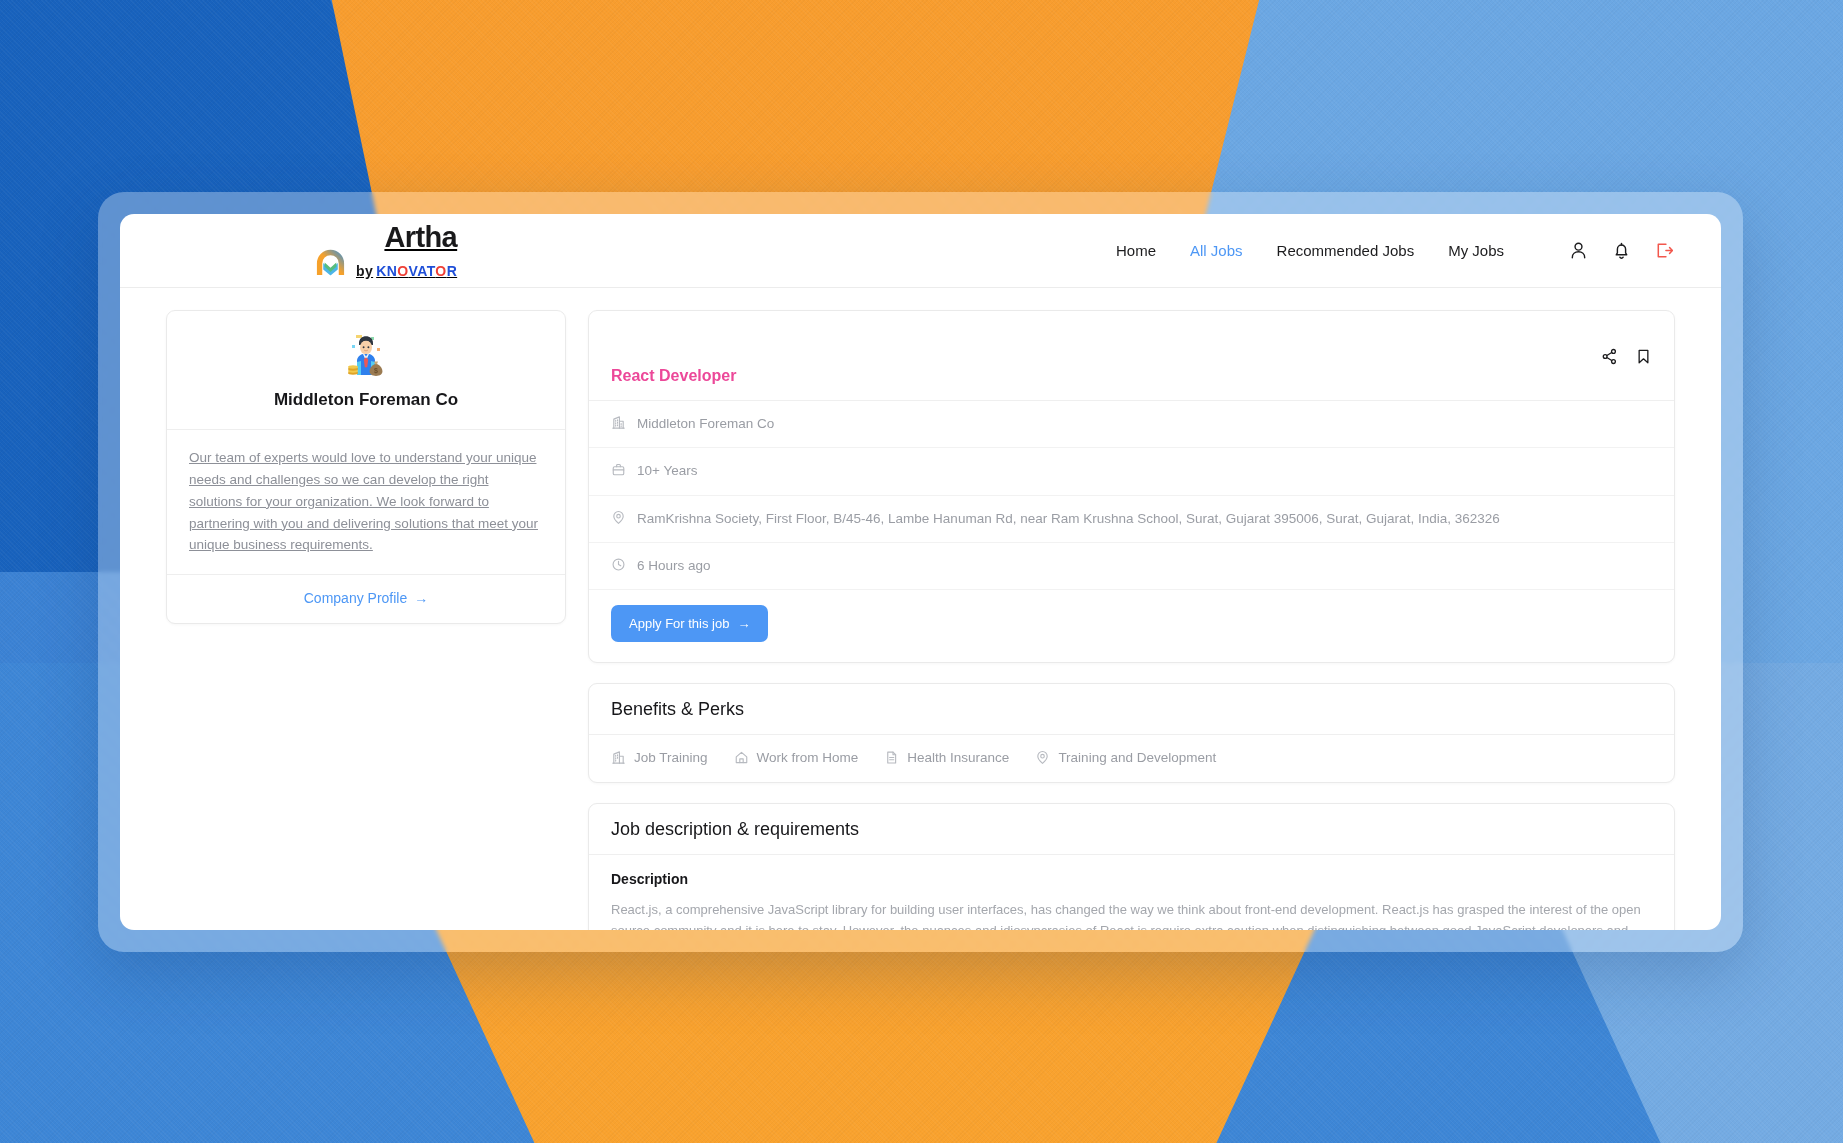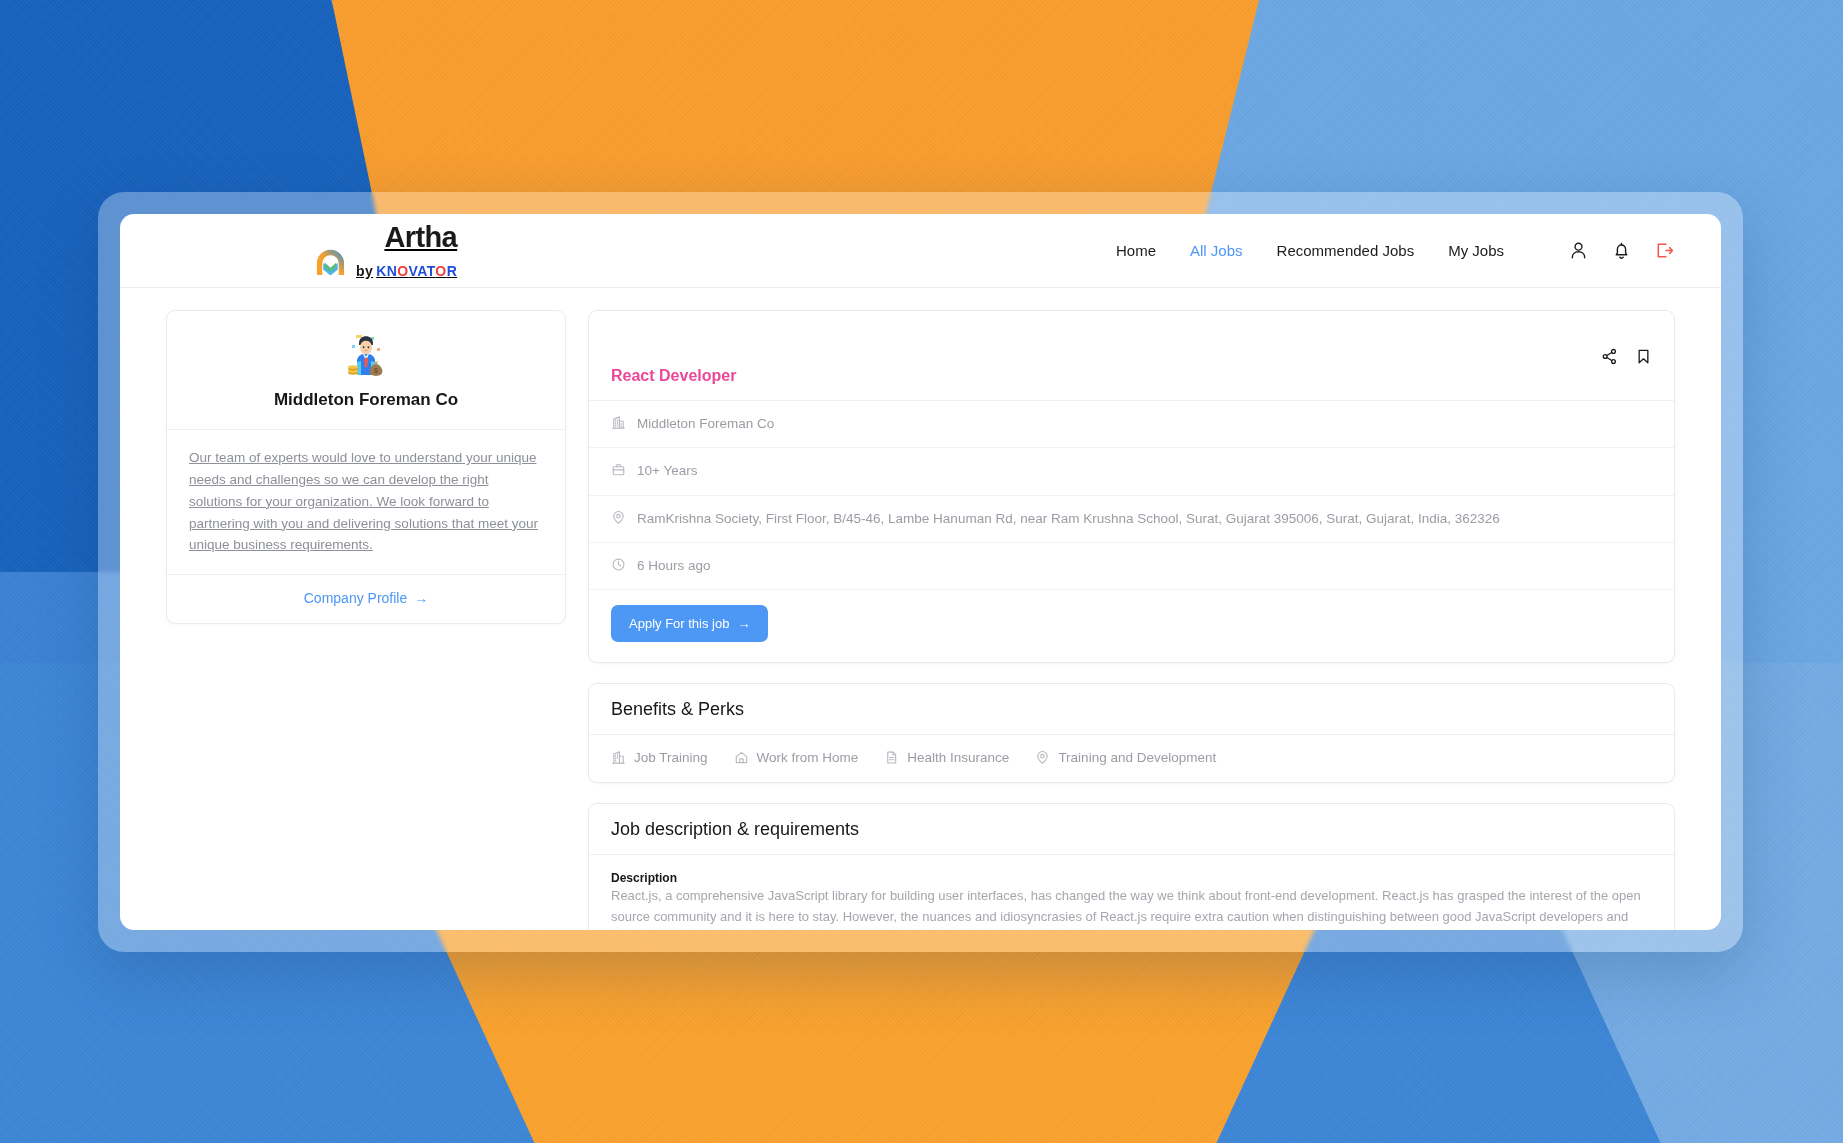--- a/index.html
+++ b/index.html
@@ -185,21 +185,21 @@
     flex-wrap: wrap;
   }
   .benefit {
     display: flex; align-items: center; gap: 8px;
     font-size: 13.5px; color: #9a9da4;
   }
   .benefit .bi { width: 15px; height: 15px; flex: 0 0 15px; }
 
   
   .desc-body { padding: 16px 22px 22px; }
-  .desc-label { font-size: 12px; font-weight: 700; color: #17171a; }
+  .desc-label { font-size: 14px; font-weight: 700; color: #17171a; margin-bottom: 12px; }
   .desc-text { font-size: 13px; line-height: 1.62; color: #a4a7ad; }
 
   svg { display: block; }
 </style>
 </head>
 <body>
 
 <div class="bg">
   <div class="bg-layer"></div>
   <div class="bg-left-dark"></div>

